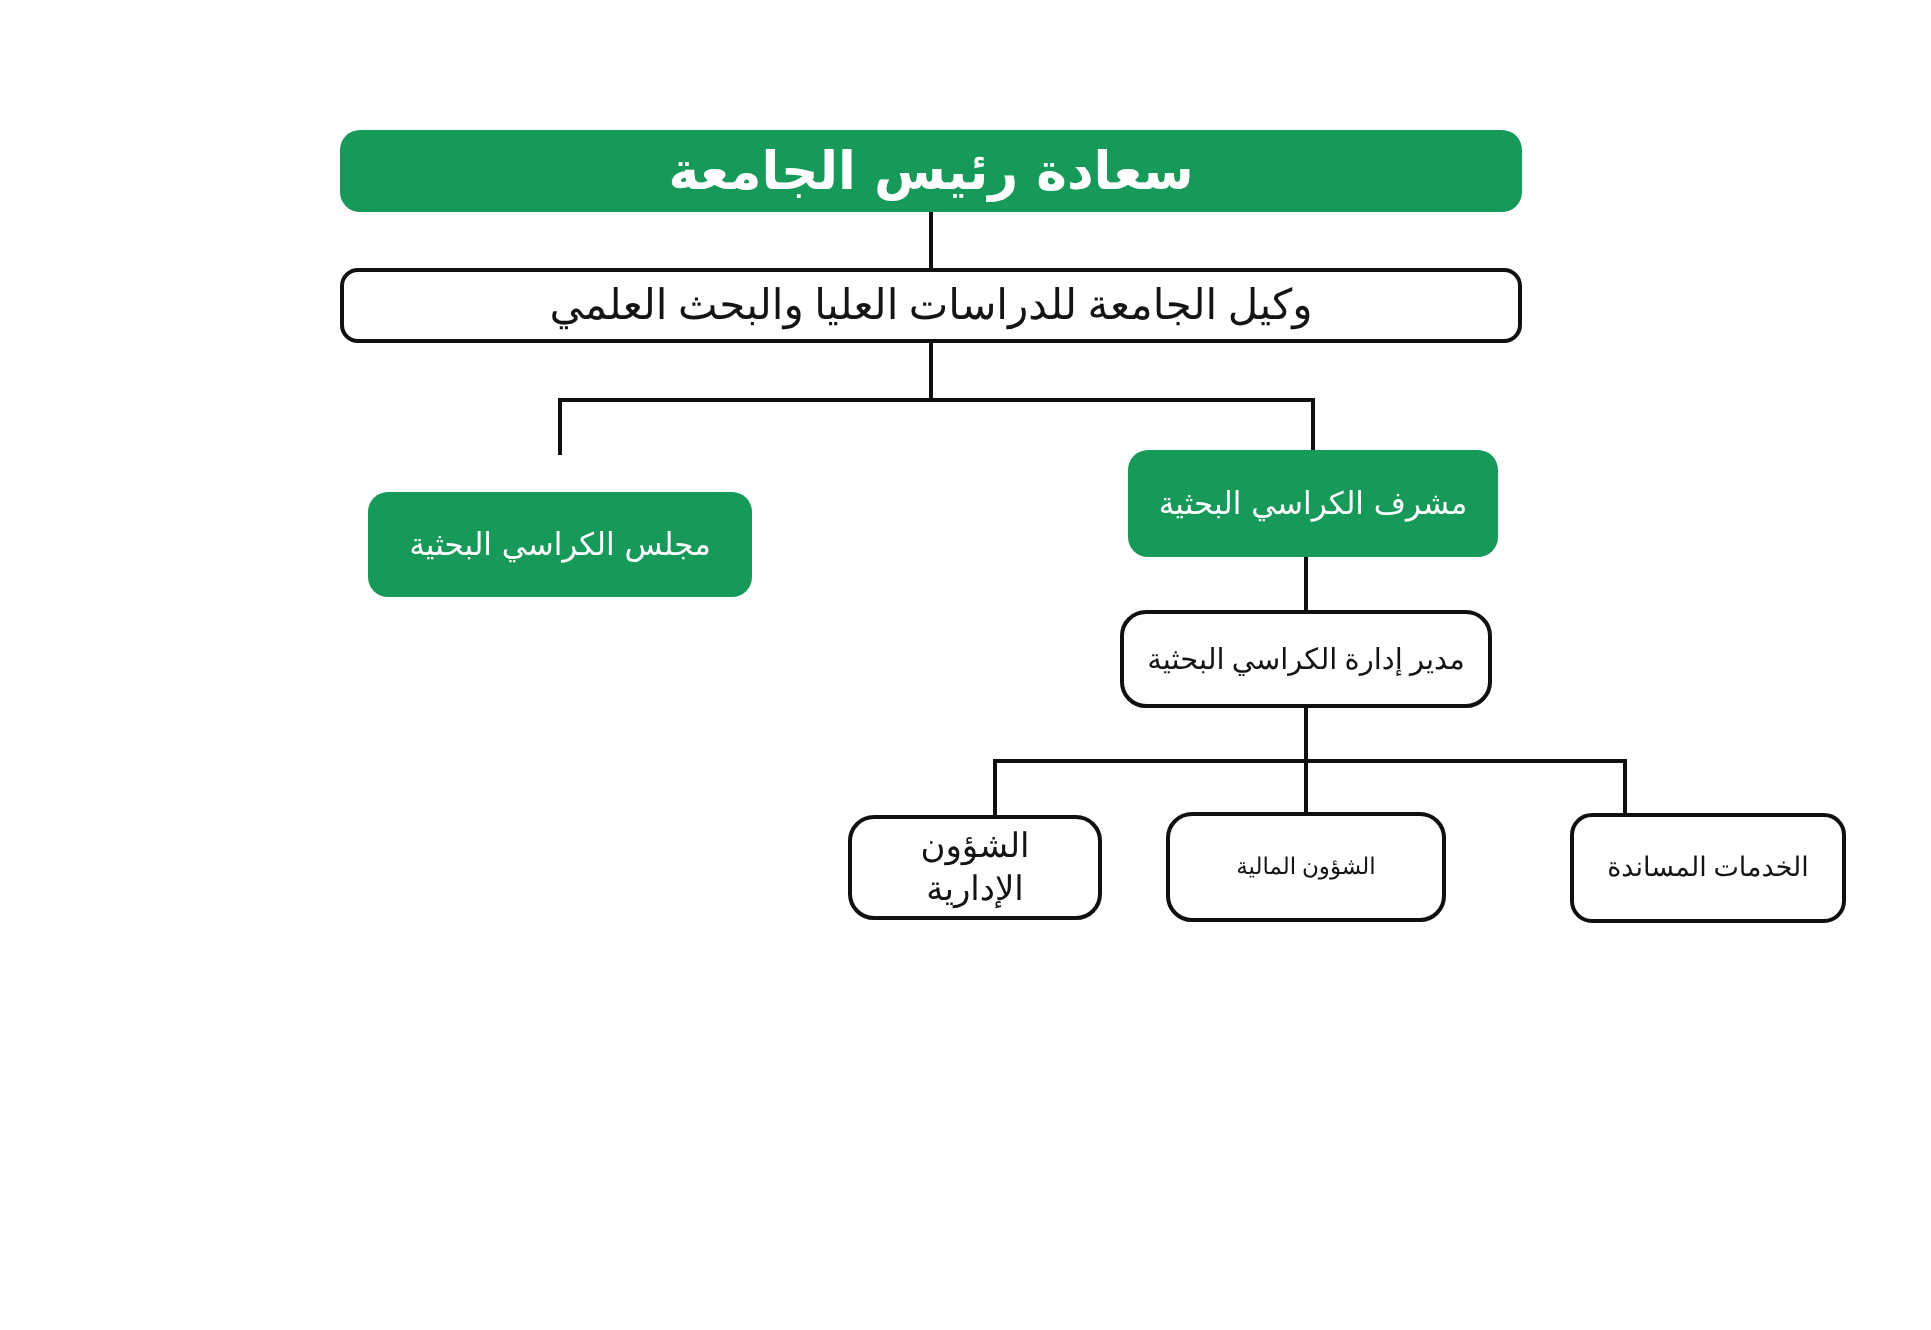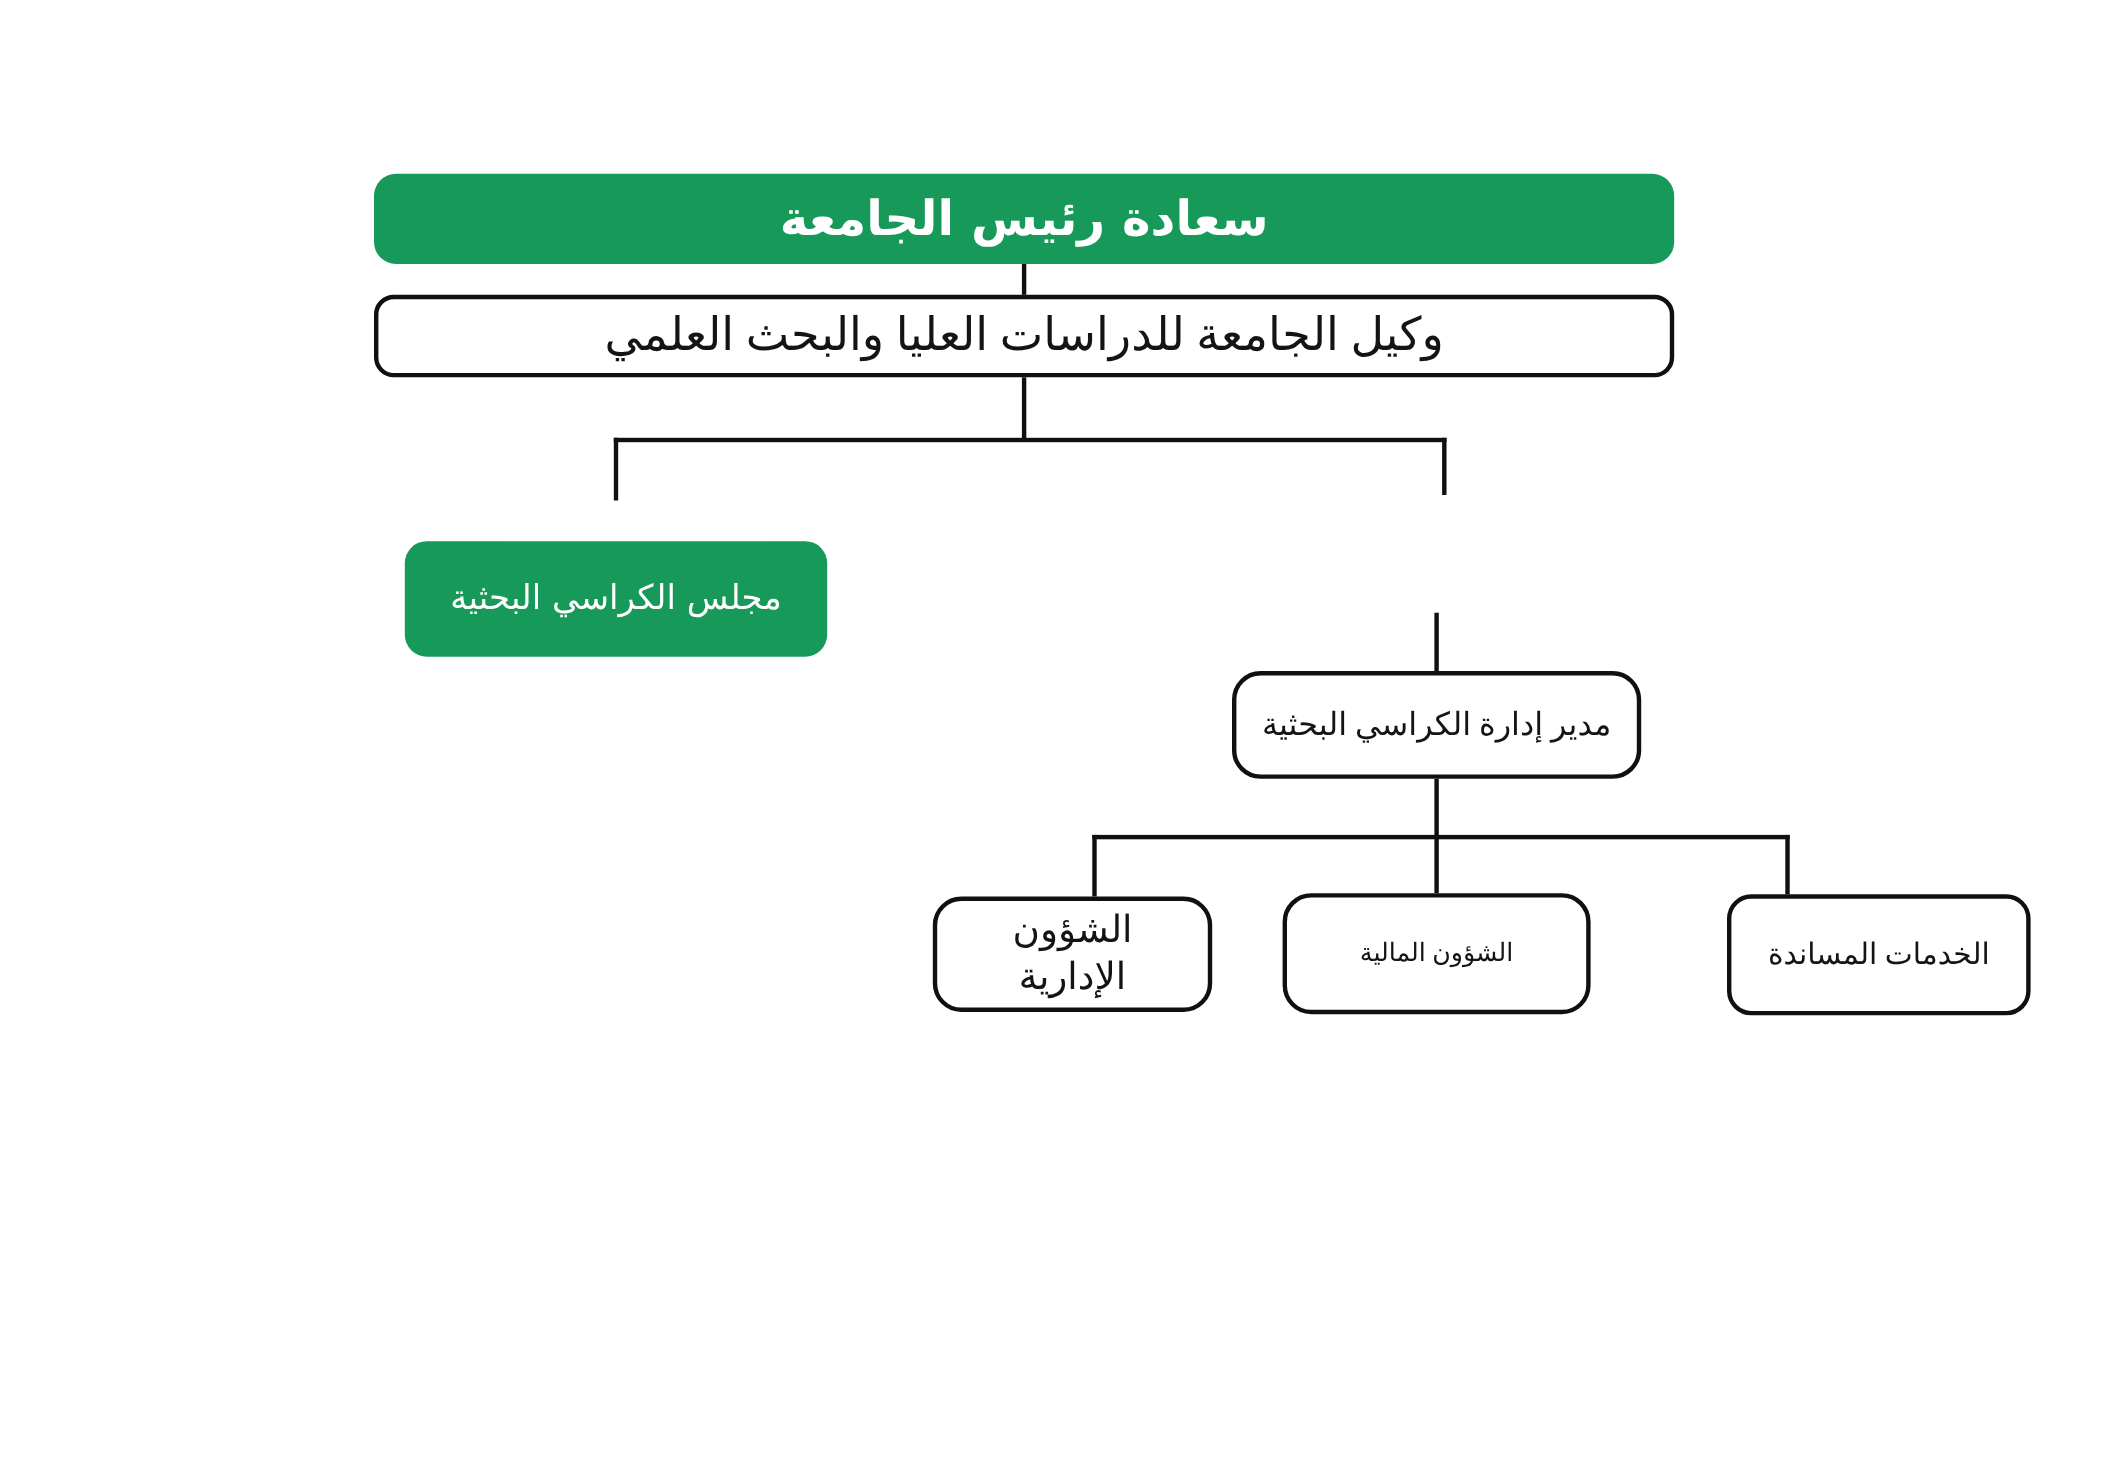--- a/index.html
+++ b/index.html
@@ -36,21 +36,21 @@
   }
   .node.outline {
     background: var(--bg);
     color: var(--text-dark);
     border: 4px solid var(--line);
     font-family: Liberation Serif, serif;
   }
   .line { position: absolute; background: var(--line); }
 
   
-  .n-president  { left: 340px;  top: 130px; width: 1182px; height: 82px;  font-size: 44px; font-weight: 600; border-radius: 18px; margin-top: 28px; }
+  .n-president  { left: 340px;  top: 130px; width: 1182px; height: 82px;  font-size: 52px; font-weight: 600; border-radius: 18px; }
   .n-vice       { left: 340px;  top: 268px; width: 1182px; height: 75px;  font-size: 42px; font-weight: 500; border-radius: 18px; }
   .n-council    { left: 368px;  top: 455px; width: 384px;  height: 105px; font-size: 31px; font-weight: 500; border-radius: 26px; margin-top: 37px; }
   .n-supervisor { left: 1128px; top: 450px; width: 370px;  height: 107px; font-size: 31px; font-weight: 500; border-radius: 26px; }
   .n-director   { left: 1120px; top: 610px; width: 372px;  height: 98px;  font-size: 29px; border-radius: 26px; }
   .n-admin      { left: 848px;  top: 815px; width: 254px;  height: 105px; font-size: 34px; border-radius: 26px; }
   .n-financial  { left: 1166px; top: 812px; width: 280px;  height: 110px; font-size: 23px; border-radius: 26px; }
   .n-support    { left: 1570px; top: 813px; width: 276px;  height: 110px; font-size: 27px; border-radius: 22px; }
 
   
   .l-pres-vice      { left: 929px;  top: 212px; width: 4px;   height: 56px; }
@@ -81,20 +81,21 @@
   <div class="line l-t2-left-drop"></div>
   <div class="line l-t2-mid-drop"></div>
   <div class="line l-t2-right-drop"></div>
 
   <div class="node green n-president">سعادة رئيس الجامعة</div>
 
   <div class="node outline n-vice">وكيل الجامعة للدراسات العليا والبحث العلمي</div>
 
   <div class="node green n-council">مجلس الكراسي البحثية</div>
 
+  <div class="node green n-supervisor">مشرف الكراسي البحثية</div>
 
   <div class="node outline n-director">مدير إدارة الكراسي البحثية</div>
 
   <div class="node outline n-admin">الشؤون الإدارية</div>
 
   <div class="node outline n-financial">الشؤون المالية</div>
 
   <div class="node outline n-support">الخدمات المساندة</div>
 
 </div>

